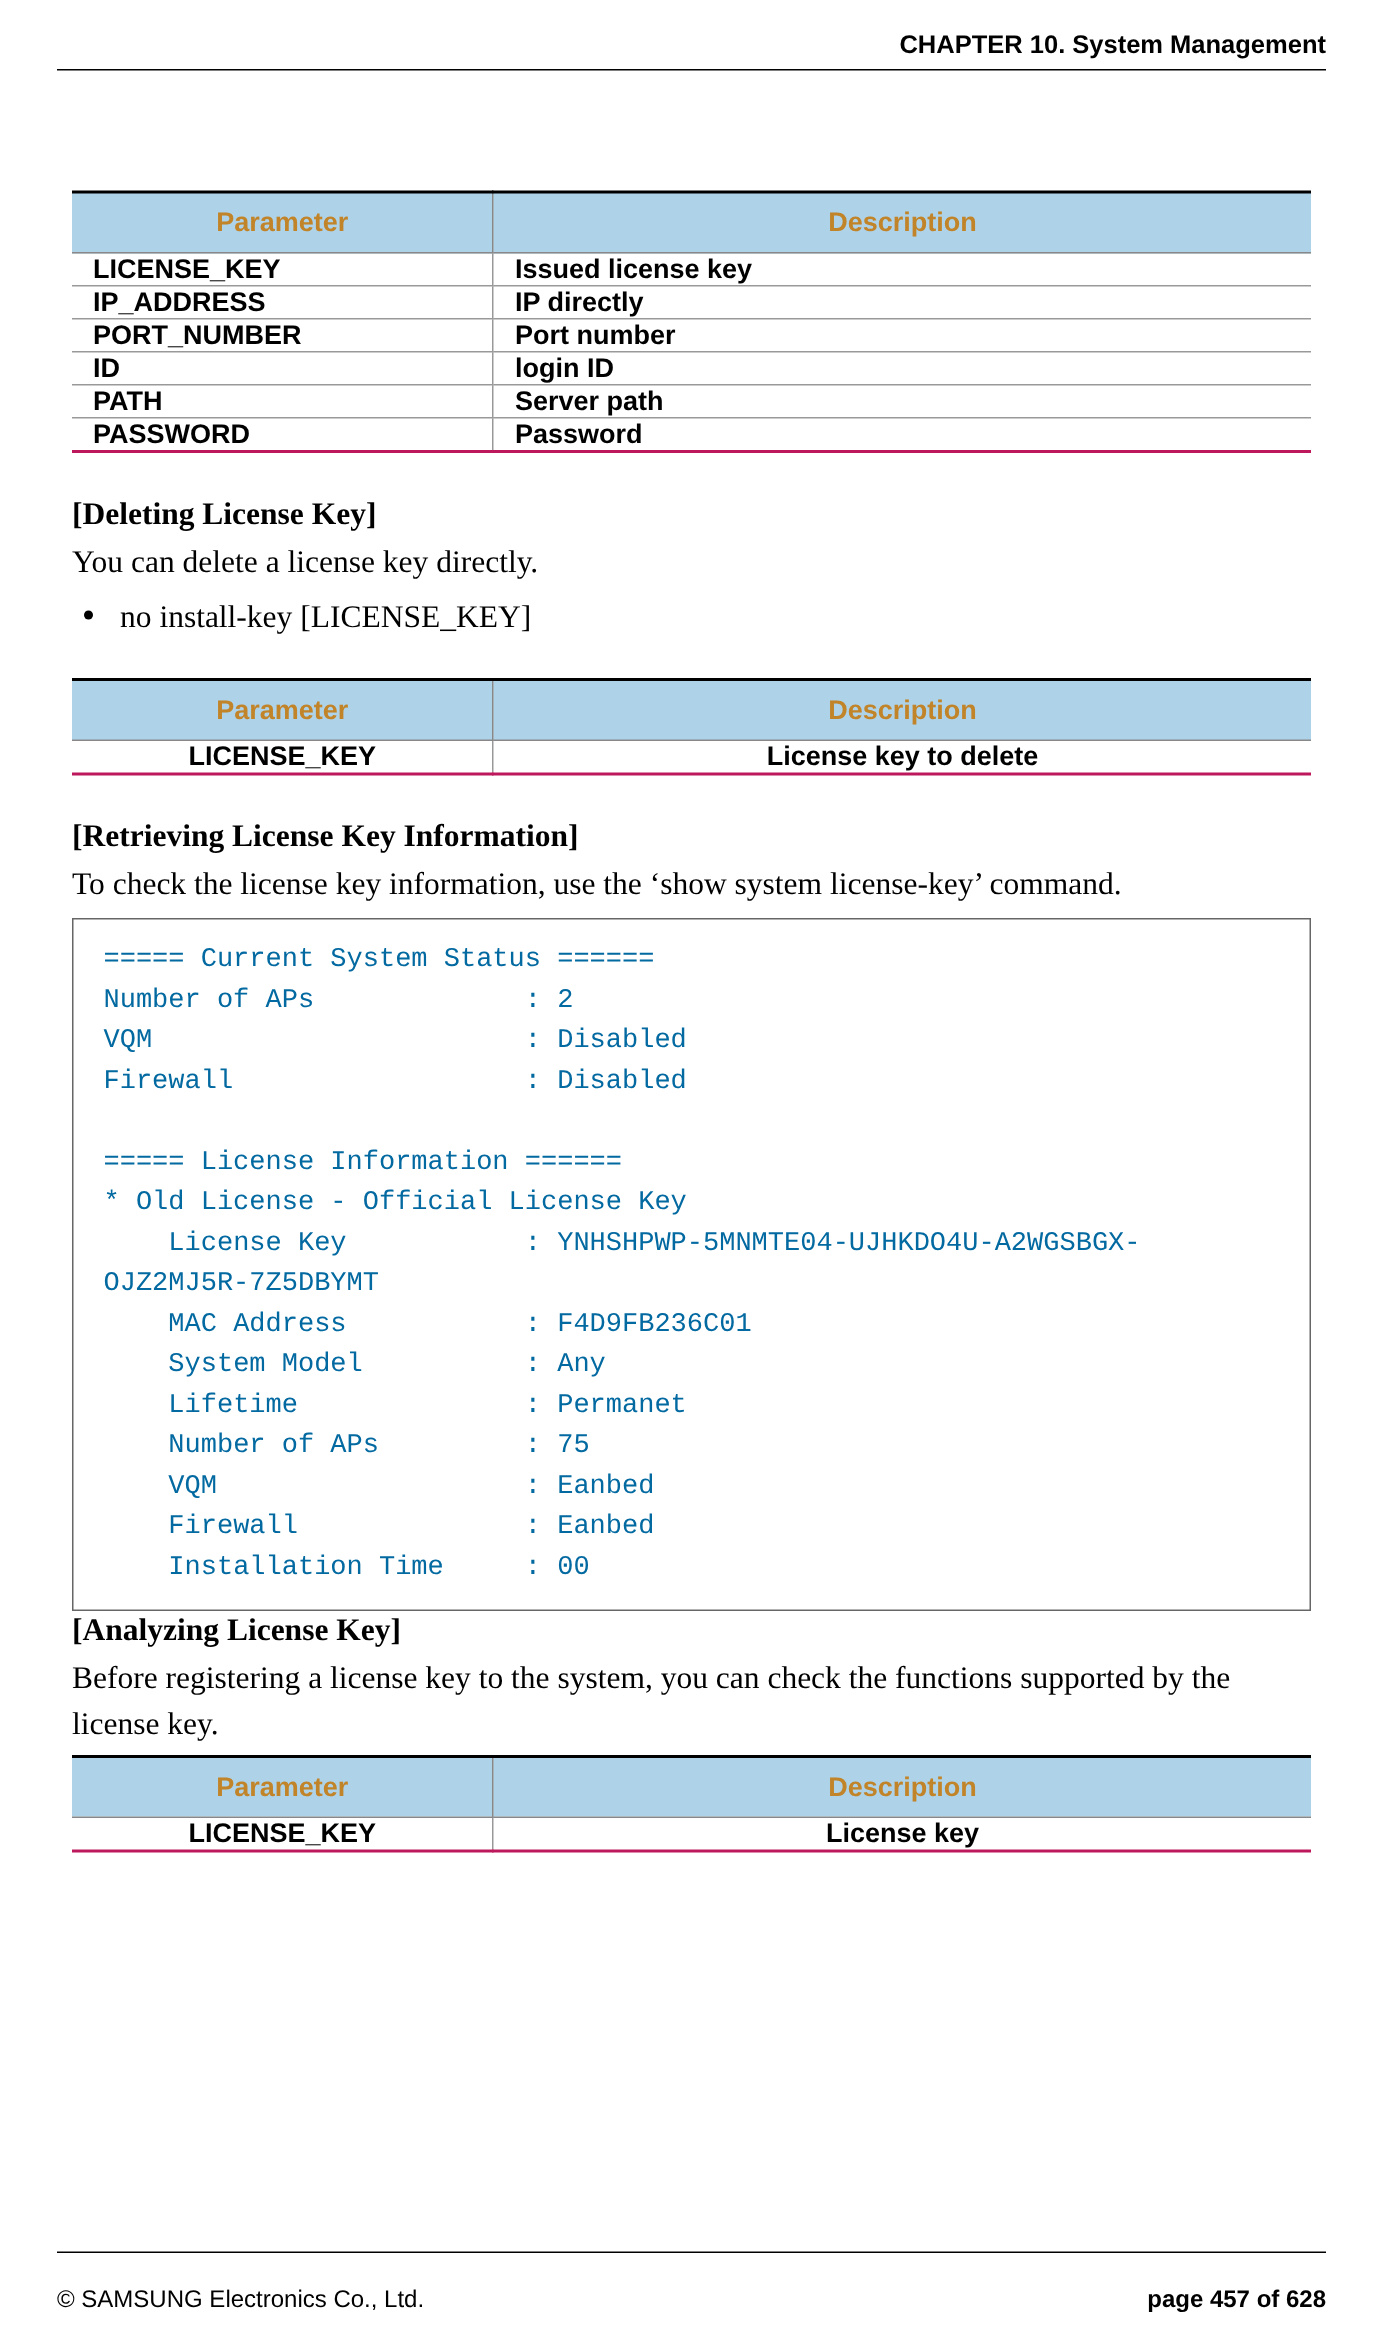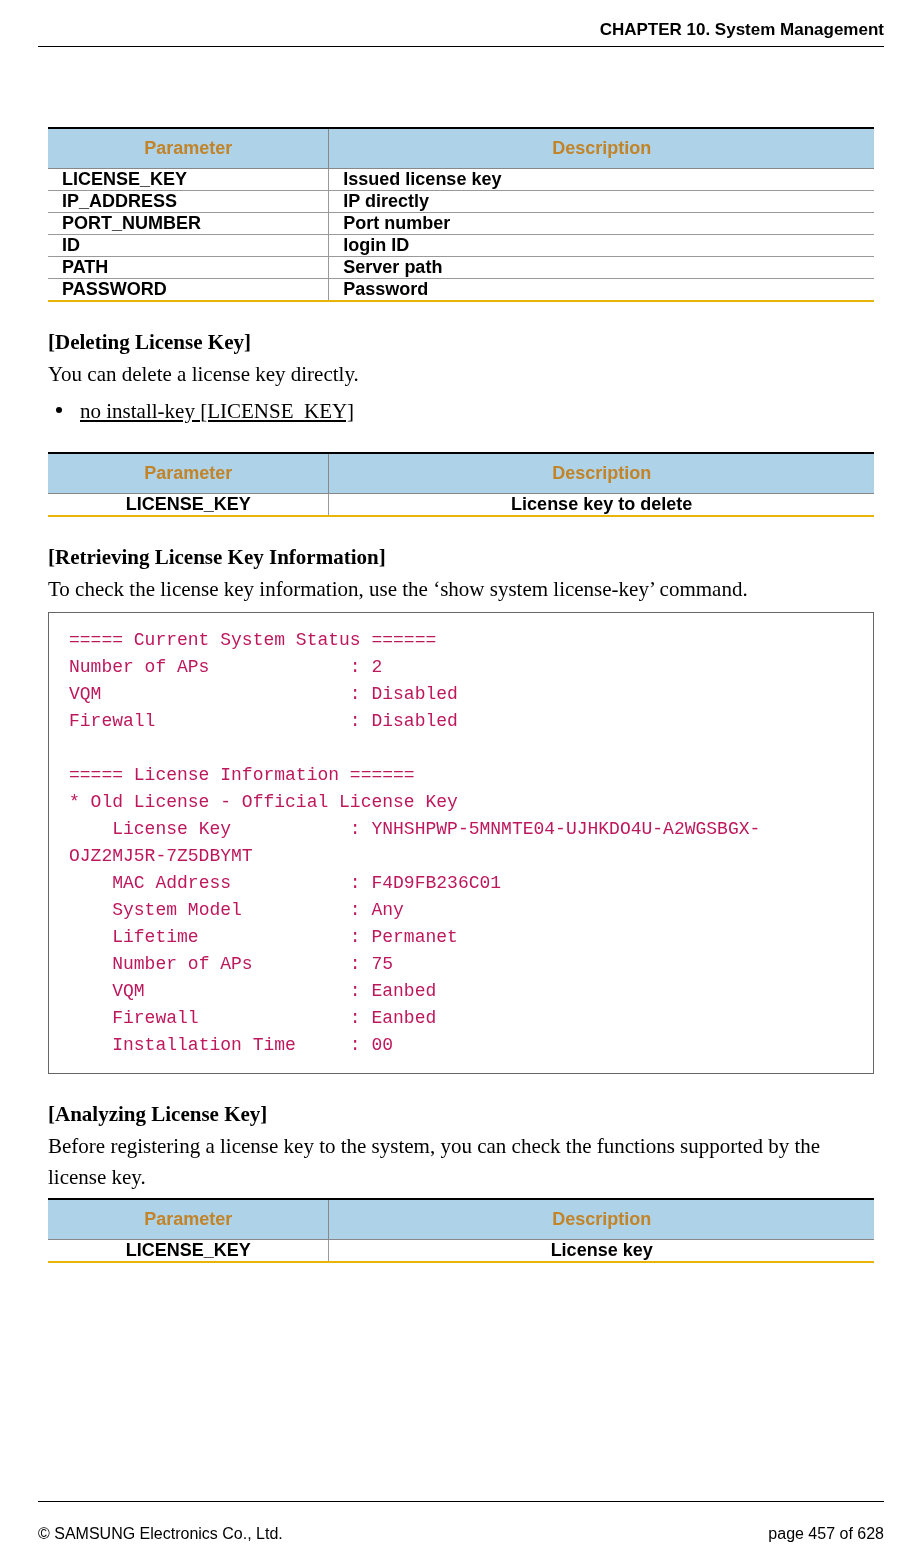--- a/index.html
+++ b/index.html
@@ -29,21 +29,21 @@
       border-bottom: 1.5px solid #000;
       margin-bottom: 80px;
     }
     .content {
       padding: 0 10px 0 10px;
     }
     table.param-table {
       width: 100%;
       border-collapse: collapse;
       border-top: 2px solid #000;
-      border-bottom: 2px solid #eab308;
+      border-bottom: 2px solid #be185d;
       font-family: Arial, Helvetica, sans-serif;
       font-size: 18px;
       margin-bottom: 28px;
     }
     table.param-table th {
       background: #aed2e8;
       color: #c28429;
       font-weight: bold;
       padding: 9px 12px;
       border: 1px solid #888;
@@ -86,21 +86,20 @@
     .body-text {
       font-family: "Times New Roman", Times, serif;
       font-size: 21px;
       line-height: 1.5;
       margin-bottom: 4px;
     }
     .bullet-list {
       list-style: none;
       padding-left: 32px;
       margin-bottom: 24px;
-      text-decoration: underline;
     }
     .bullet-list li {
       font-family: "Times New Roman", Times, serif;
       font-size: 21px;
       line-height: 1.6;
       position: relative;
     }
     .bullet-list li::before {
       content: "";
       position: absolute;
@@ -110,38 +109,37 @@
       height: 6px;
       background: #000;
       border-radius: 50%;
     }
     .code-block {
       border: 1px solid #666;
       padding: 14px 20px;
       font-family: "Courier New", Courier, monospace;
       font-size: 18px;
       line-height: 1.5;
-      color: #be185d;
+      color: #0369a1;
       white-space: pre-wrap;
-      margin-bottom: 28px;
       margin-top: 6px;
     }
     .footer {
       position: absolute;
       bottom: 22px;
       left: 38px;
       right: 38px;
       border-top: 1.5px solid #000;
       padding-top: 23px;
       font-family: Arial, Helvetica, sans-serif;
       font-size: 16px;
       display: flex;
       justify-content: space-between;
     }
-    .footer .right { font-weight: normal; }
+    .footer .right { font-weight: bold; }
   </style>
 </head>
 <body>
 
 <div class="page">
   <div class="header">CHAPTER 10. System Management</div>
 
   <div class="content">
 
     <table class="param-table">

